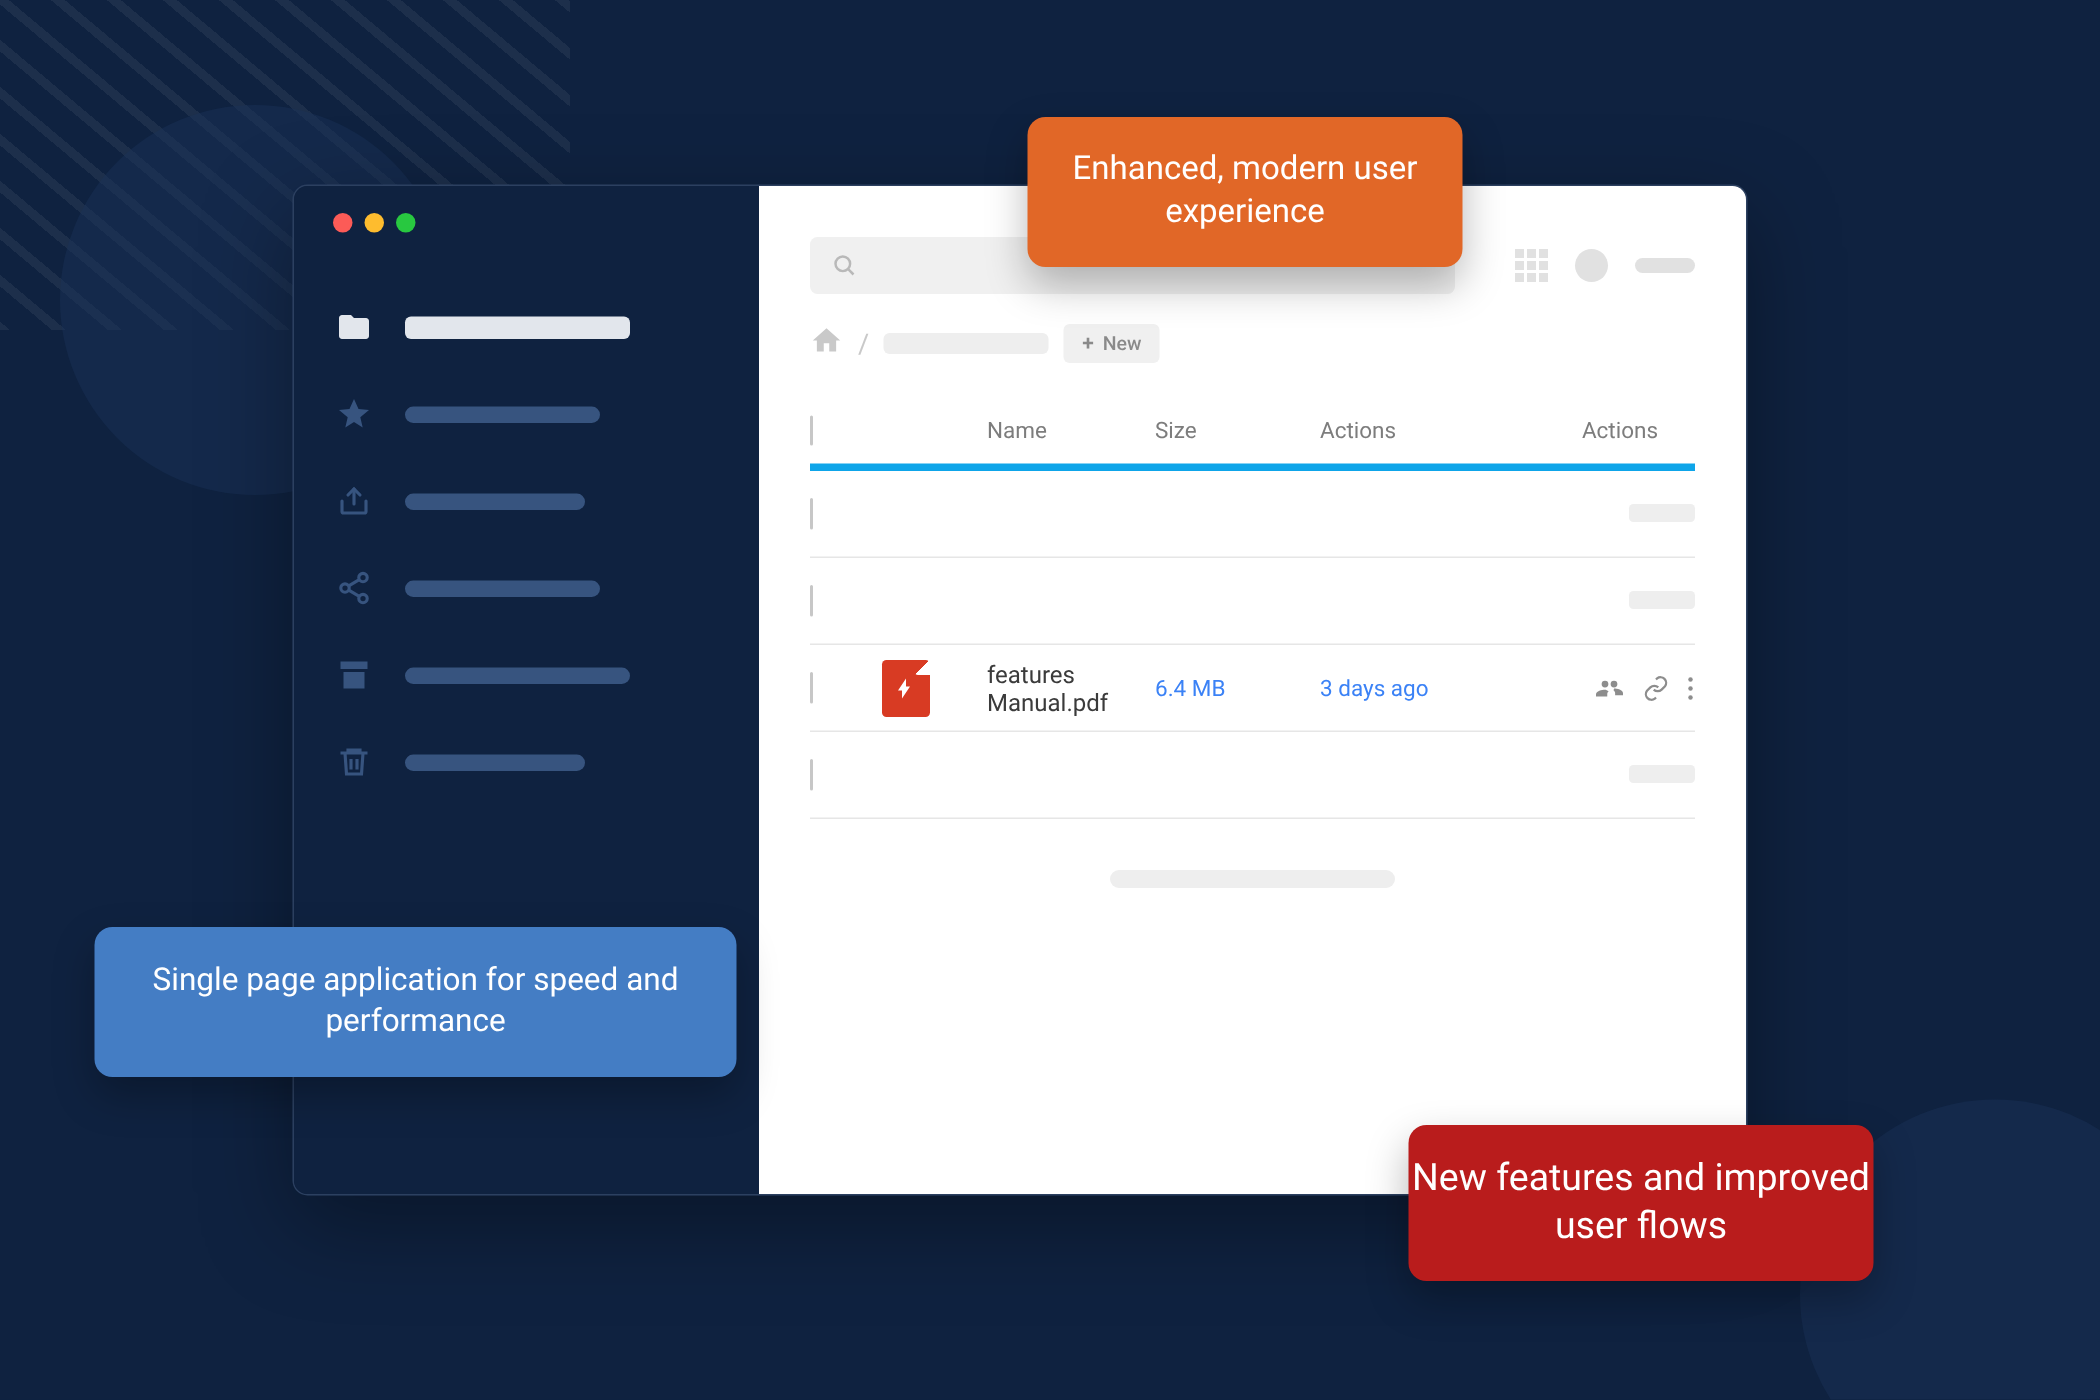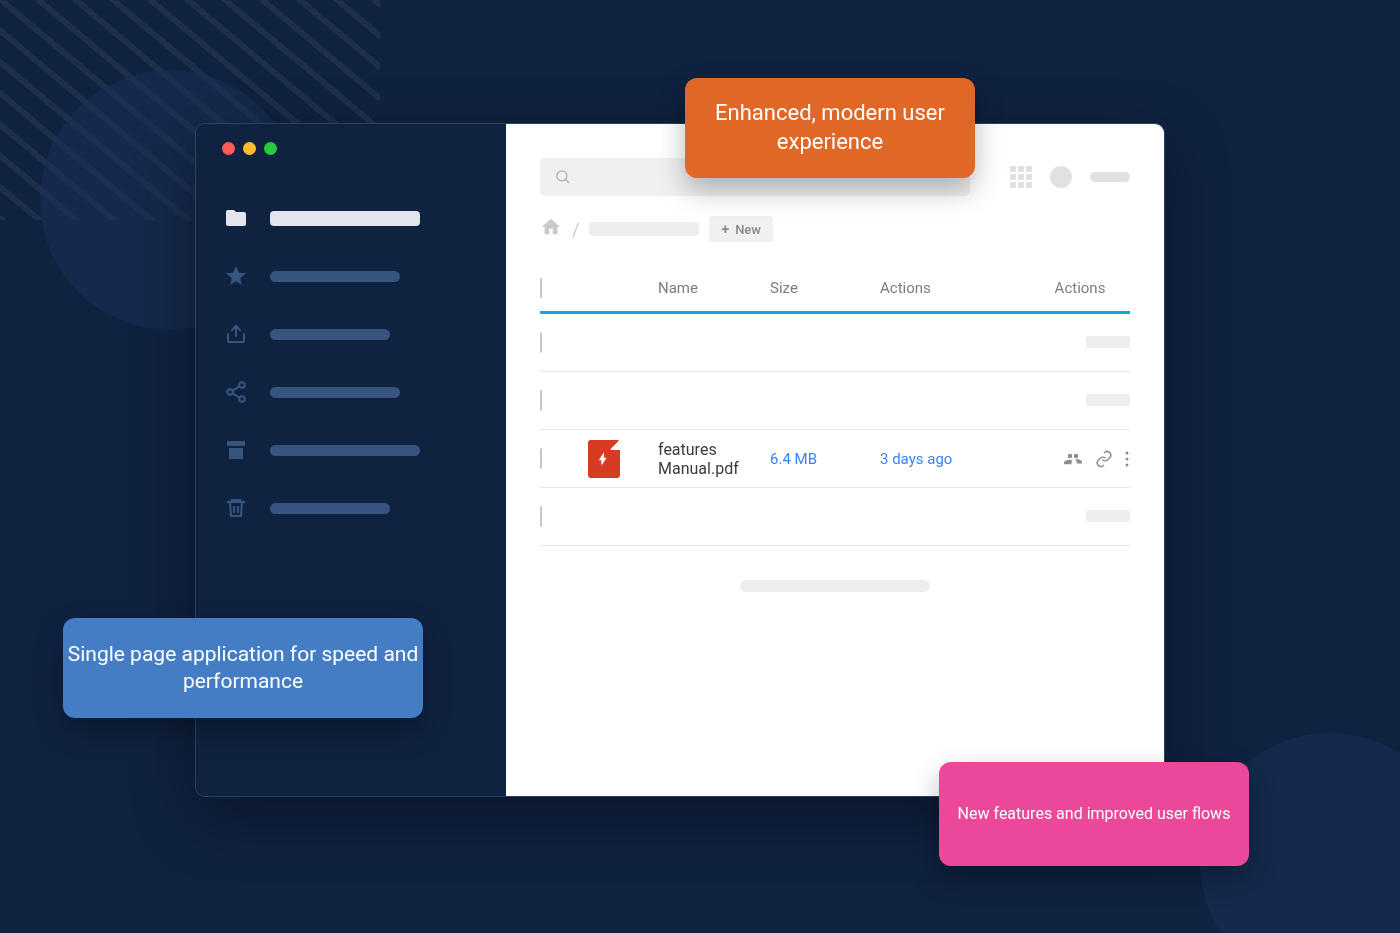--- a/index.html
+++ b/index.html
@@ -69,21 +69,21 @@
   .bc-bar { width:110px; height:14px; background:#eeeeee; border-radius:4px; }
   .new-btn {
     display:flex; align-items:center; gap:6px; padding: 5px 12px; background:#f0f0f0;
     border-radius:4px; font-size:13px; color:#8a8a8a; font-weight:500;
   }
   .new-btn .plus { font-size:14px; font-weight:600; }
 
   .table { width:100%; }
   .thead {
     display:grid; grid-template-columns: 48px 70px 1fr 110px 150px 100px;
-    align-items:center; height: 46px; border-bottom:3px solid #0ea5e9;
+    align-items:center; height: 46px; border-bottom:5px solid #0ea5e9;
     color:#7d7d7d; font-size:15px; padding-bottom:4px;
   }
   .th-actions { text-align:center; }
   .row {
     display:grid; grid-template-columns: 48px 70px 1fr 110px 150px 100px;
     align-items:center; height: 58px; border-bottom:1px solid #e6e6e6;
   }
   .cb {
     width:16px; height:16px; border:1.5px solid #c7c7c7; border-radius:2px; background:#fff;
   }
@@ -114,27 +114,26 @@
     position:absolute; color:#fff; font-weight:400; text-align:center;
     border-radius:12px; display:flex; align-items:center; justify-content:center;
     box-shadow: 0 12px 28px rgba(0,0,0,0.28);
     line-height:1.3;
   }
   .callout.orange {
     top:78px; left:685px; width:290px; height:100px; font-size:22px;
     background:#e16727;
   }
   .callout.blue {
-    top:618px; left:63px; width:360px; height:100px; font-size:21px;
+    top:618px; left:63px; width:428px; height:100px; font-size:21px;
     background:#447dc4;
   }
   .callout.grey {
-    top:750px; left:939px; width:310px; height:104px; font-size:16px;
-    background:#ec4899;
-    margin-top:12px;
+    top:750px; left:939px; width:310px; height:104px; font-size:25px;
+    background:#b91c1c;
   }
 </style>
 </head>
 <body>
 
 <div class="bg-stripes"></div>
 <div class="bg-circle-tl"></div>
 <div class="bg-circle-br"></div>
 
 <div class="window">

